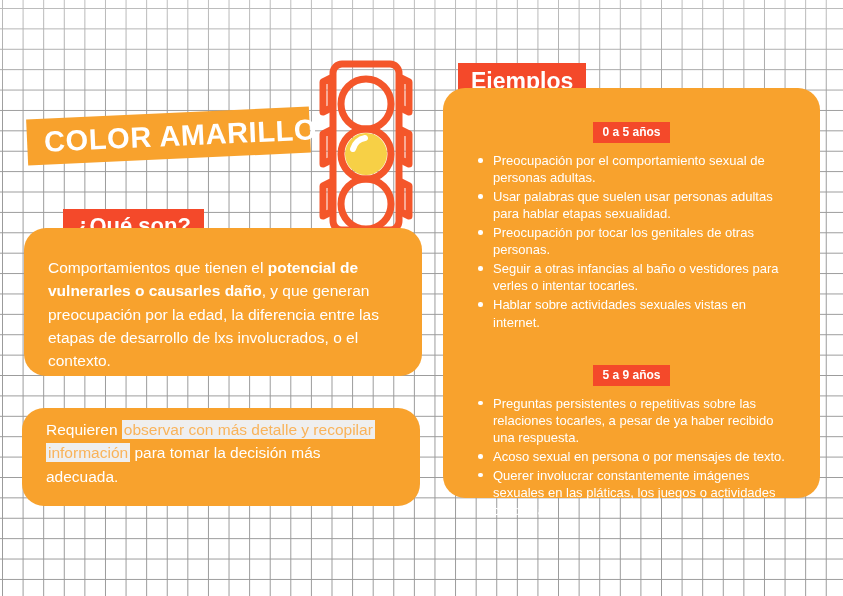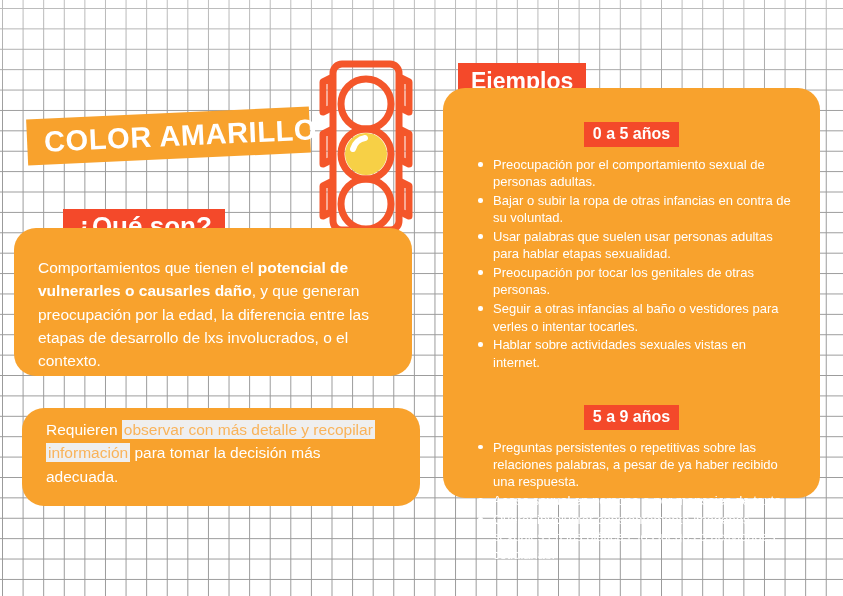--- a/index.html
+++ b/index.html
@@ -44,21 +44,21 @@
     white-space:nowrap;
   }
 
   
   .panel{
     position:absolute;
     background:#F8A22D;
     border-radius:22px;
     box-sizing:border-box;
   }
-  #panel-que-son{left:14px;top:228px;width:398px;height:148px;padding:28px 24px 18px 24px;}
+  #panel-que-son{left:24px;top:228px;width:398px;height:148px;padding:28px 24px 18px 24px;}
   #panel-que-hacer{left:22px;top:408px;width:398px;height:98px;padding:10px 24px 16px 24px;}
   #panel-ejemplos{left:443px;top:88px;width:377px;height:410px;padding:34px 20px 20px 20px;}
 
   .panel p{
     margin:0;
     color:#ffffff;
     font-size:15.5px;
     line-height:1.5;
   }
   .panel p b{font-weight:bold;}
@@ -73,31 +73,31 @@
 
   
   .tab{
     position:absolute;
     background:#F4492A;
     color:#ffffff;
     font-weight:bold;
     display:flex;align-items:center;justify-content:center;
     box-sizing:border-box;
   }
-  #tab-que-son{left:63px;top:209px;height:34px;padding:0 13px;font-size:26px;}
+  #tab-que-son{left:63px;top:209px;height:34px;padding:0 13px;font-size:22px;}
   #tab-que-hacer{left:63px;top:389px;height:34px;padding:0 13px;font-size:21px;}
   #tab-ejemplos{left:458px;top:63px;height:36px;padding:0 13px;font-size:23px;}
 
   
   .age-badge{
     display:inline-block;
     background:#F4492A;
     color:#ffffff;
     font-weight:bold;
-    font-size:16px;
+    font-size:12px;
     padding:3px 9px 4px 9px;
   }
   .age-row{text-align:center;margin:0 0 9px 0;}
   .age-row.second{margin-top:34px;text-align:center;}
 
   
   ul.bullets{
     list-style:none;
     margin:0;padding:0 4px 0 14px;
   }
@@ -167,27 +167,26 @@
   </div>
 
   <div class="tab" id="tab-ejemplos">
     <span>Ejemplos</span>
   </div>
   <div class="panel" id="panel-ejemplos">
     <div id="ejemplos-groups">
         <div class="age-row"><span class="age-badge">0 a 5 años</span></div>
         <ul class="bullets">
           <li>Preocupación por el comportamiento sexual de personas adultas.</li>
-          <li>Bajar o subir la ropa de otras infancias en contra de su voluntad.</li>
           <li>Usar palabras que suelen usar personas adultas para hablar etapas sexualidad.</li>
           <li>Preocupación por tocar los genitales de otras personas.</li>
           <li>Seguir a otras infancias al baño o vestidores para verles o intentar tocarles.</li>
           <li>Hablar sobre actividades sexuales vistas en internet.</li>
         </ul>
         <div class="age-row second"><span class="age-badge">5 a 9 años</span></div>
         <ul class="bullets">
-          <li>Preguntas persistentes o repetitivas sobre las relaciones palabras, a pesar de ya haber recibido una respuesta.</li>
+          <li>Preguntas persistentes o repetitivas sobre las relaciones tocarles, a pesar de ya haber recibido una respuesta.</li>
           <li>Acoso sexual en persona o por mensajes de texto.</li>
           <li>Querer involucrar constantemente imágenes sexuales en las pláticas, los juegos o actividades cotidianas.</li>
         </ul>
       </div>
   </div>
 </div>
 
 </body></html>

